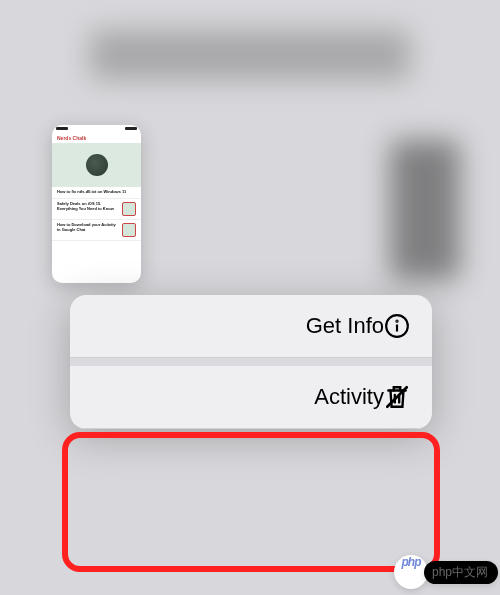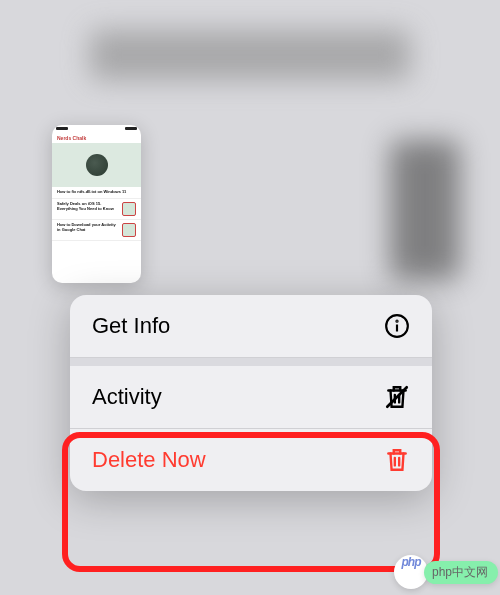--- a/index.html
+++ b/index.html
@@ -115,21 +115,21 @@
       left: 70px;
       width: 362px;
       background: #efeff2;
       border-radius: 16px;
       overflow: hidden;
       box-shadow: 0 8px 40px rgba(0,0,0,0.25);
     }
     .menu-item {
       display: flex;
       align-items: center;
-      justify-content: space-between;
+      justify-content: flex-end;
       padding: 18px 22px;
       font-size: 22px;
       font-weight: 500;
       color: #000;
       cursor: pointer;
     }
     .menu-item.destructive { color: #ff3b30; }
     .menu-item .icon { width: 26px; height: 26px; display: flex; align-items: center; justify-content: center; }
     .menu-divider-thin { height: 1px; background: #d0d0d4; }
     .menu-divider-thick { height: 8px; background: #dadadf; }
@@ -166,21 +166,21 @@
       box-shadow: 0 2px 6px rgba(0,0,0,0.15);
     }
     .watermark-logo-inner {
       color: #7289da;
       font-size: 12px;
       font-weight: 700;
       font-style: italic;
       letter-spacing: -1px;
     }
     .watermark-text {
-      background: #86efac;
+      background: #000000;
       border-radius: 12px;
       padding: 3px 10px 3px 8px;
       font-size: 12px;
       color: #666;
       box-shadow: 0 2px 6px rgba(0,0,0,0.12);
       margin-left: -6px;
     }
   </style>
 </head>
 <body>
@@ -241,31 +241,20 @@
         <path d="M6 6 L7 21 L17 21 L18 6"></path>
         <path d="M10 10 L10 17 M14 10 L14 17"></path>
         <path d="M9 6 L9 3 L15 3 L15 6"></path>
         <line x1="3" y1="21" x2="21" y2="3" stroke-width="2.4"></line>
       </svg>
     </span>
   </div>
 
   <div class="menu-divider-thin"></div>
 
-  <div class="menu-item destructive">
-    <span>Delete Now</span>
-    <span class="icon">
-      <svg viewBox="0 0 24 24" width="26" height="26" fill="none" stroke="#ff3b30" stroke-width="2.2" stroke-linecap="round">
-        <path d="M4 6 L20 6"></path>
-        <path d="M6 6 L7 21 L17 21 L18 6"></path>
-        <path d="M10 10 L10 17 M14 10 L14 17"></path>
-        <path d="M9 6 L9 3 L15 3 L15 6"></path>
-      </svg>
-    </span>
-  </div>
 </div>
 
 <div class="highlight-box"></div>
 
 <div class="watermark">
   <div class="watermark-logo">
     <span class="watermark-logo-inner">php</span>
   </div>
   <div class="watermark-text">php中文网</div>
 </div>

